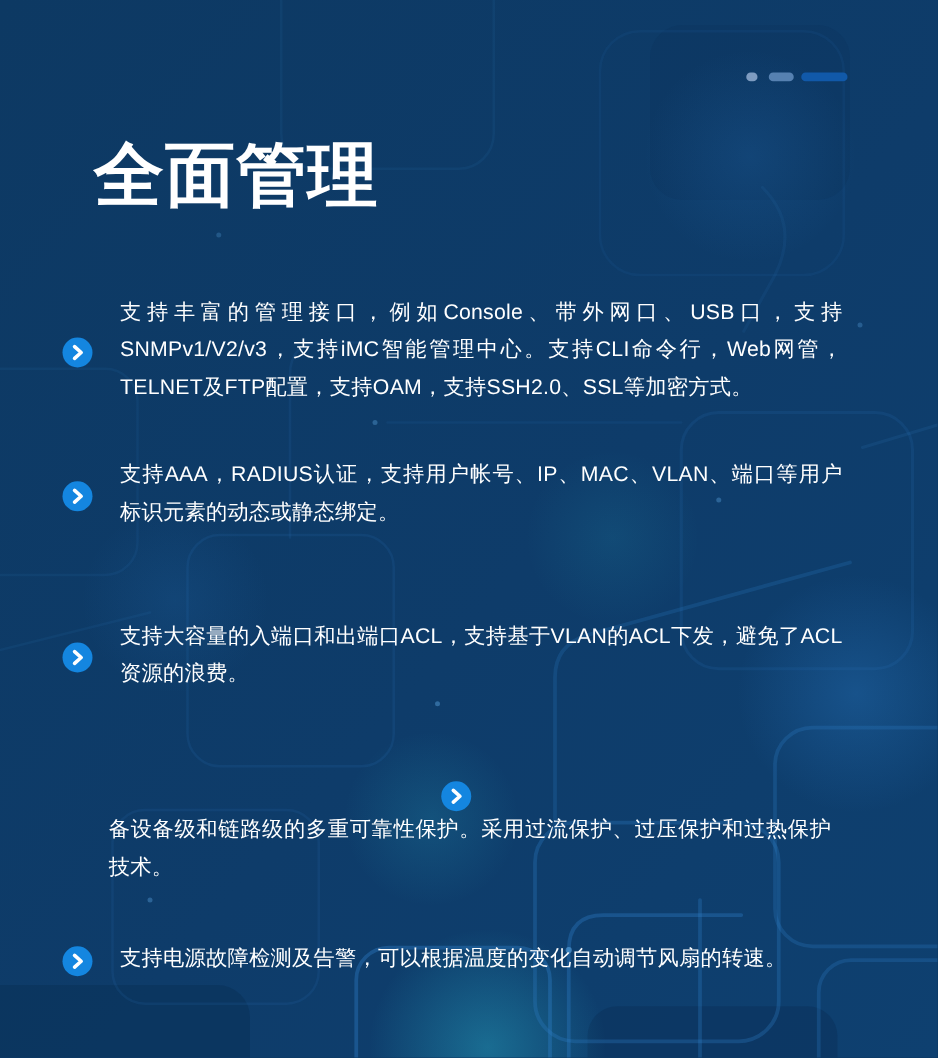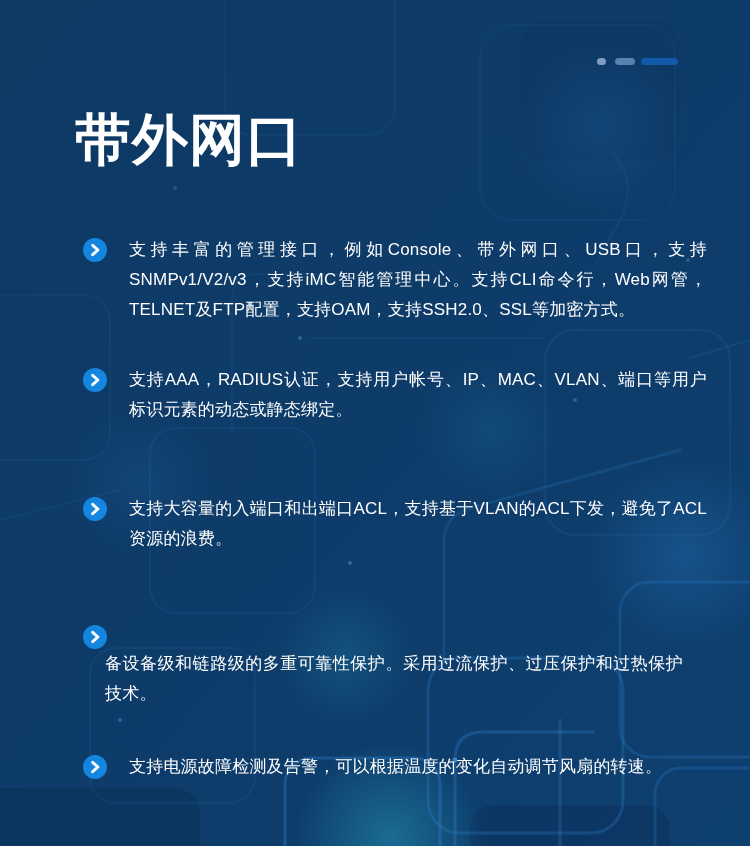--- a/index.html
+++ b/index.html
@@ -33,22 +33,22 @@
   }
   .dash-group{
     position:absolute;left:597px;top:58px;
     display:flex;align-items:center;
   }
   .dash{height:7px;border-radius:4px;}
   .dash.small{width:9px;background:var(--dash-small);margin-right:9px;}
   .dash.medium{width:20px;background:var(--dash-medium);margin-right:6px;}
   .dash.long{width:37px;background:var(--dash-long);}
   .feature-row{
-    position:absolute;left:83px;width:630px;
-    display:flex;align-items:flex-start;
+    position:absolute;left:50px;width:630px;
+    display:flex;align-items:center;
   }
   .feature-row.r0{top:235px;}
   .feature-row.r1{top:365px;}
   .feature-row.r2{top:494px;}
   .feature-row.r3{top:622px;flex-direction:column;}
   .feature-row.r4{top:752px;}
   .bullet{
     flex:0 0 24px;width:24px;height:24px;margin-top:3px;
     border-radius:50%;background:var(--bullet-icon);
     display:flex;align-items:center;justify-content:center;
@@ -122,21 +122,21 @@
     <circle cx="300" cy="338" r="2" opacity="0.3"></circle>
     <circle cx="688" cy="260" r="2" opacity="0.25"></circle>
     <circle cx="175" cy="188" r="2" opacity="0.22"></circle>
     <circle cx="455" cy="760" r="2.5" opacity="0.45"></circle>
     <circle cx="120" cy="720" r="2" opacity="0.3"></circle>
   </g>
 </svg>
 
 <div class="content">
 
-  <h1 class="page-title"><br><span>带外网口</span></h1>
+  <h1 class="page-title"><br><span>全面管理</span></h1>
 
   <div class="dash-group">
     <span class="dash small"></span>
     <span class="dash medium"></span>
     <span class="dash long"></span>
   </div>
 
   <div class="feature-row r0">
     <span class="bullet">
       <svg width="14" height="14" viewBox="0 0 24 24">

